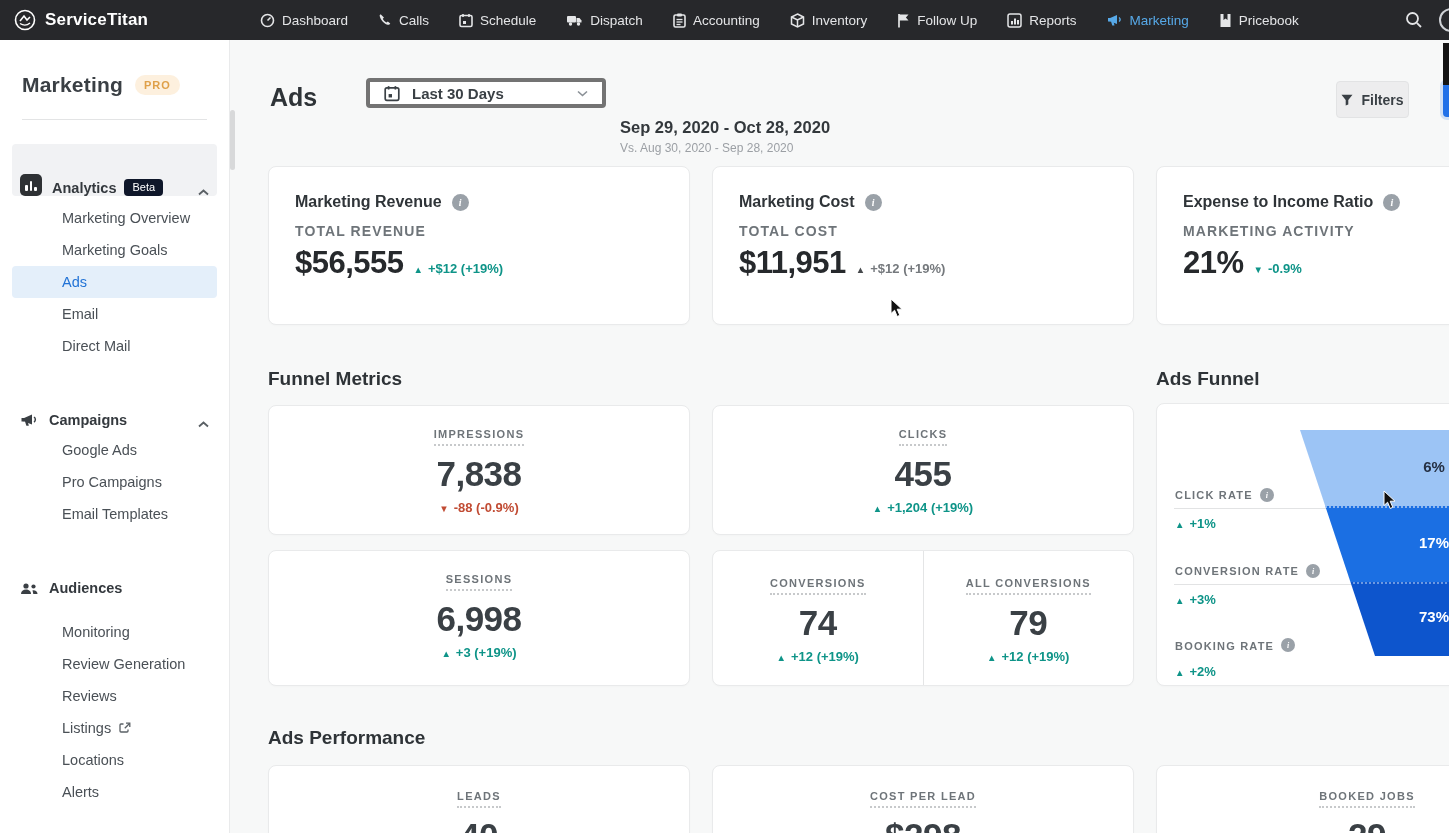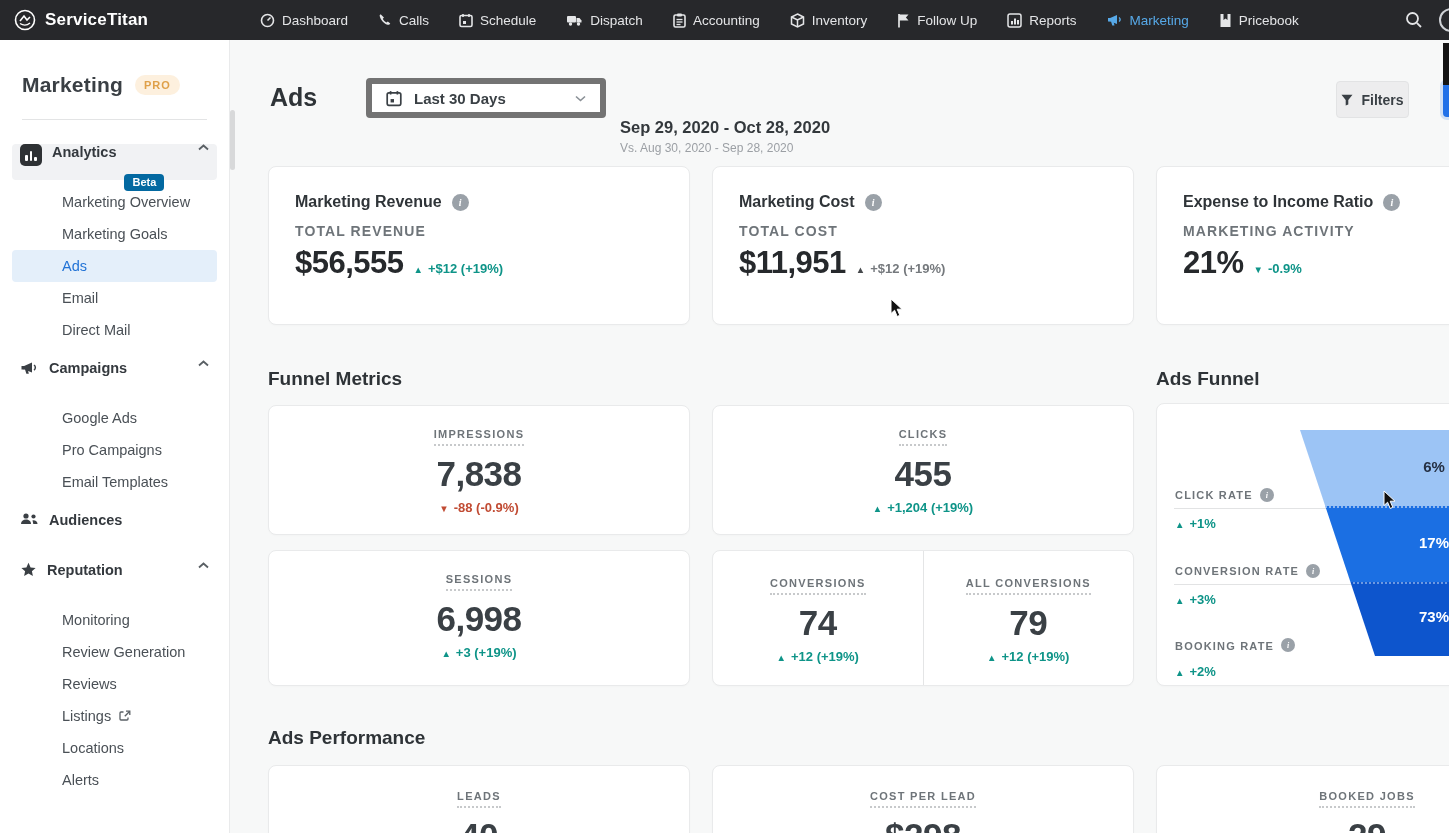--- a/index.html
+++ b/index.html
@@ -33,28 +33,28 @@
   }
   .sb-scroll-thumb { position:absolute; top:70px; right:-6px; width:5px; height:60px; background:#d8d9da; border-radius:3px; }
   .sb-title-row { display:flex; align-items:center; gap:12px; margin:33px 22px 0 22px; }
   .sb-title { font-size:21px; font-weight:700; color:#3a3f44; letter-spacing:.2px; }
   .pro-badge {
     background:#fdf0de; color:#dfa049; font-size:11px; font-weight:700;
     letter-spacing:1px; padding:4px 9px; border-radius:10px;
   }
   .sb-divider { height:1px; background:#e3e4e5; margin:22px 22px 0 22px; }
   .sb-header {
-    display:flex; align-items:flex-start; margin:0 12px; height:36px;
+    display:flex; align-items:flex-end; margin:0 12px; height:52px;
     padding:0 8px; border-radius:4px; cursor:pointer;
   }
   .sb-header .label { font-size:14.5px; font-weight:700; color:#34393e; margin-left:10px; }
   .sb-header .chev { margin-left:auto; }
   .sb-header.analytics { background:#f1f2f4; margin-top:24px; }
   .beta-badge {
-    background:#0369a1; color:#fff; font-size:11px; font-weight:700;
+    background:#0f172a; color:#fff; font-size:11px; font-weight:400;
     padding:2px 8px 3px; border-radius:4px; margin-left:8px;margin-top:30px;
   }
   .analytics-icon {
     width:22px; height:22px; background:#2e3134; border-radius:5px;
     display:flex; align-items:flex-end; justify-content:center; gap:2px; padding-bottom:5px; flex:0 0 auto;
   }
   .analytics-icon i { display:block; width:2.5px; background:#fff; border-radius:1px; }
   .sb-list { list-style:none; margin-top:6px; }
   .sb-item {
     height:32px; display:flex; align-items:center; padding-left:50px;
@@ -63,22 +63,22 @@
   .sb-item.selected { background:#e4effa; color:#2273d6; }
   .sb-item .ext { margin-left:8px; }
   .sb-gap { height:14px; }
   .ic-dark { flex:0 0 auto; }
   
   .main { position:absolute; top:40px; left:240px; width:1209px; height:793px; }
   
   .page-header { position:absolute; top:38px; left:28px; right:0; height:42px; }
   .page-title { position:absolute; left:2px; top:5px; font-size:25px; font-weight:700; color:#2e3337; }
   .range-select {
-    position:absolute; left:98px; top:0; width:240px; height:40px;
-    background:#fff; border:6px solid #737373; border-radius:4px;
+    position:absolute; left:98px; top:0; width:240px; height:30px;
+    background:#fff; border:4px solid #737373; border-radius:4px;
     display:flex; align-items:center; padding:0 14px; gap:12px; cursor:pointer;
   }
   .range-select .lbl { font-size:15px; font-weight:600; color:#3a4045; }
   .range-select .chev { margin-left:auto; }
   .date-block { position:absolute; left:352px; top:0px; }
   .date-main { font-size:16.5px; font-weight:700; color:#33383c;margin-top:40px; }
   .date-sub { font-size:12px; color:#9b9fa4; margin-top:4px; }
   .filters-btn {
     position:absolute; left:1068px; top:3px; height:37px; width:73px;
     background:#ededee; border:1px solid #e2e3e4; border-radius:4px;
@@ -340,33 +340,20 @@
           <circle cx="6" cy="4" r="2.6" fill="#3a3f44"></circle>
           <path d="M1 12 c0-3 2.2-4.6 5-4.6 s5 1.6 5 4.6z" fill="#3a3f44"></path>
           <circle cx="13.5" cy="4.5" r="2.1" fill="#3a3f44"></circle>
           <path d="M12.5 8.2 c2.8-.4 5 1.2 5 3.8 h-4.2" fill="#3a3f44"></path>
         </svg>
       </span>
     <span class="label">Audiences</span>
   </div>
   <div class="sb-gap"></div>
 
-  <div class="sb-header">
-    <span class="ic-dark">
-        <svg width="17" height="16" viewBox="0 0 17 16">
-          <path d="M8.5 .8 l2.1 4.6 5 .5 -3.7 3.3 1 4.9 -4.4-2.5 -4.4 2.5 1-4.9 L1.4 5.9 l5-.5z" fill="#3a3f44"></path>
-        </svg>
-      </span>
-    <span class="label">Reputation</span>
-    <span class="chev">
-        <svg width="11" height="7" viewBox="0 0 11 7">
-          <polyline points="1,5.5 5.5,1.5 10,5.5" fill="none" stroke="#5a6065" stroke-width="1.8"></polyline>
-        </svg>
-      </span>
-  </div>
   <ul class="sb-list">
     <li class="sb-item">Monitoring</li>
     <li class="sb-item">Review Generation</li>
     <li class="sb-item">Reviews</li>
     <li class="sb-item">
       <span>Listings</span>
       <span class="ext">
           <svg width="12" height="12" viewBox="0 0 12 12">
             <path d="M4.5 2 H2 a1 1 0 0 0 -1 1 v6 a1 1 0 0 0 1 1 h6 a1 1 0 0 0 1-1 V7.5" fill="none" stroke="#5a6065" stroke-width="1.3"></path>
             <polyline points="7,1.2 10.8,1.2 10.8,5" fill="none" stroke="#5a6065" stroke-width="1.3"></polyline>

